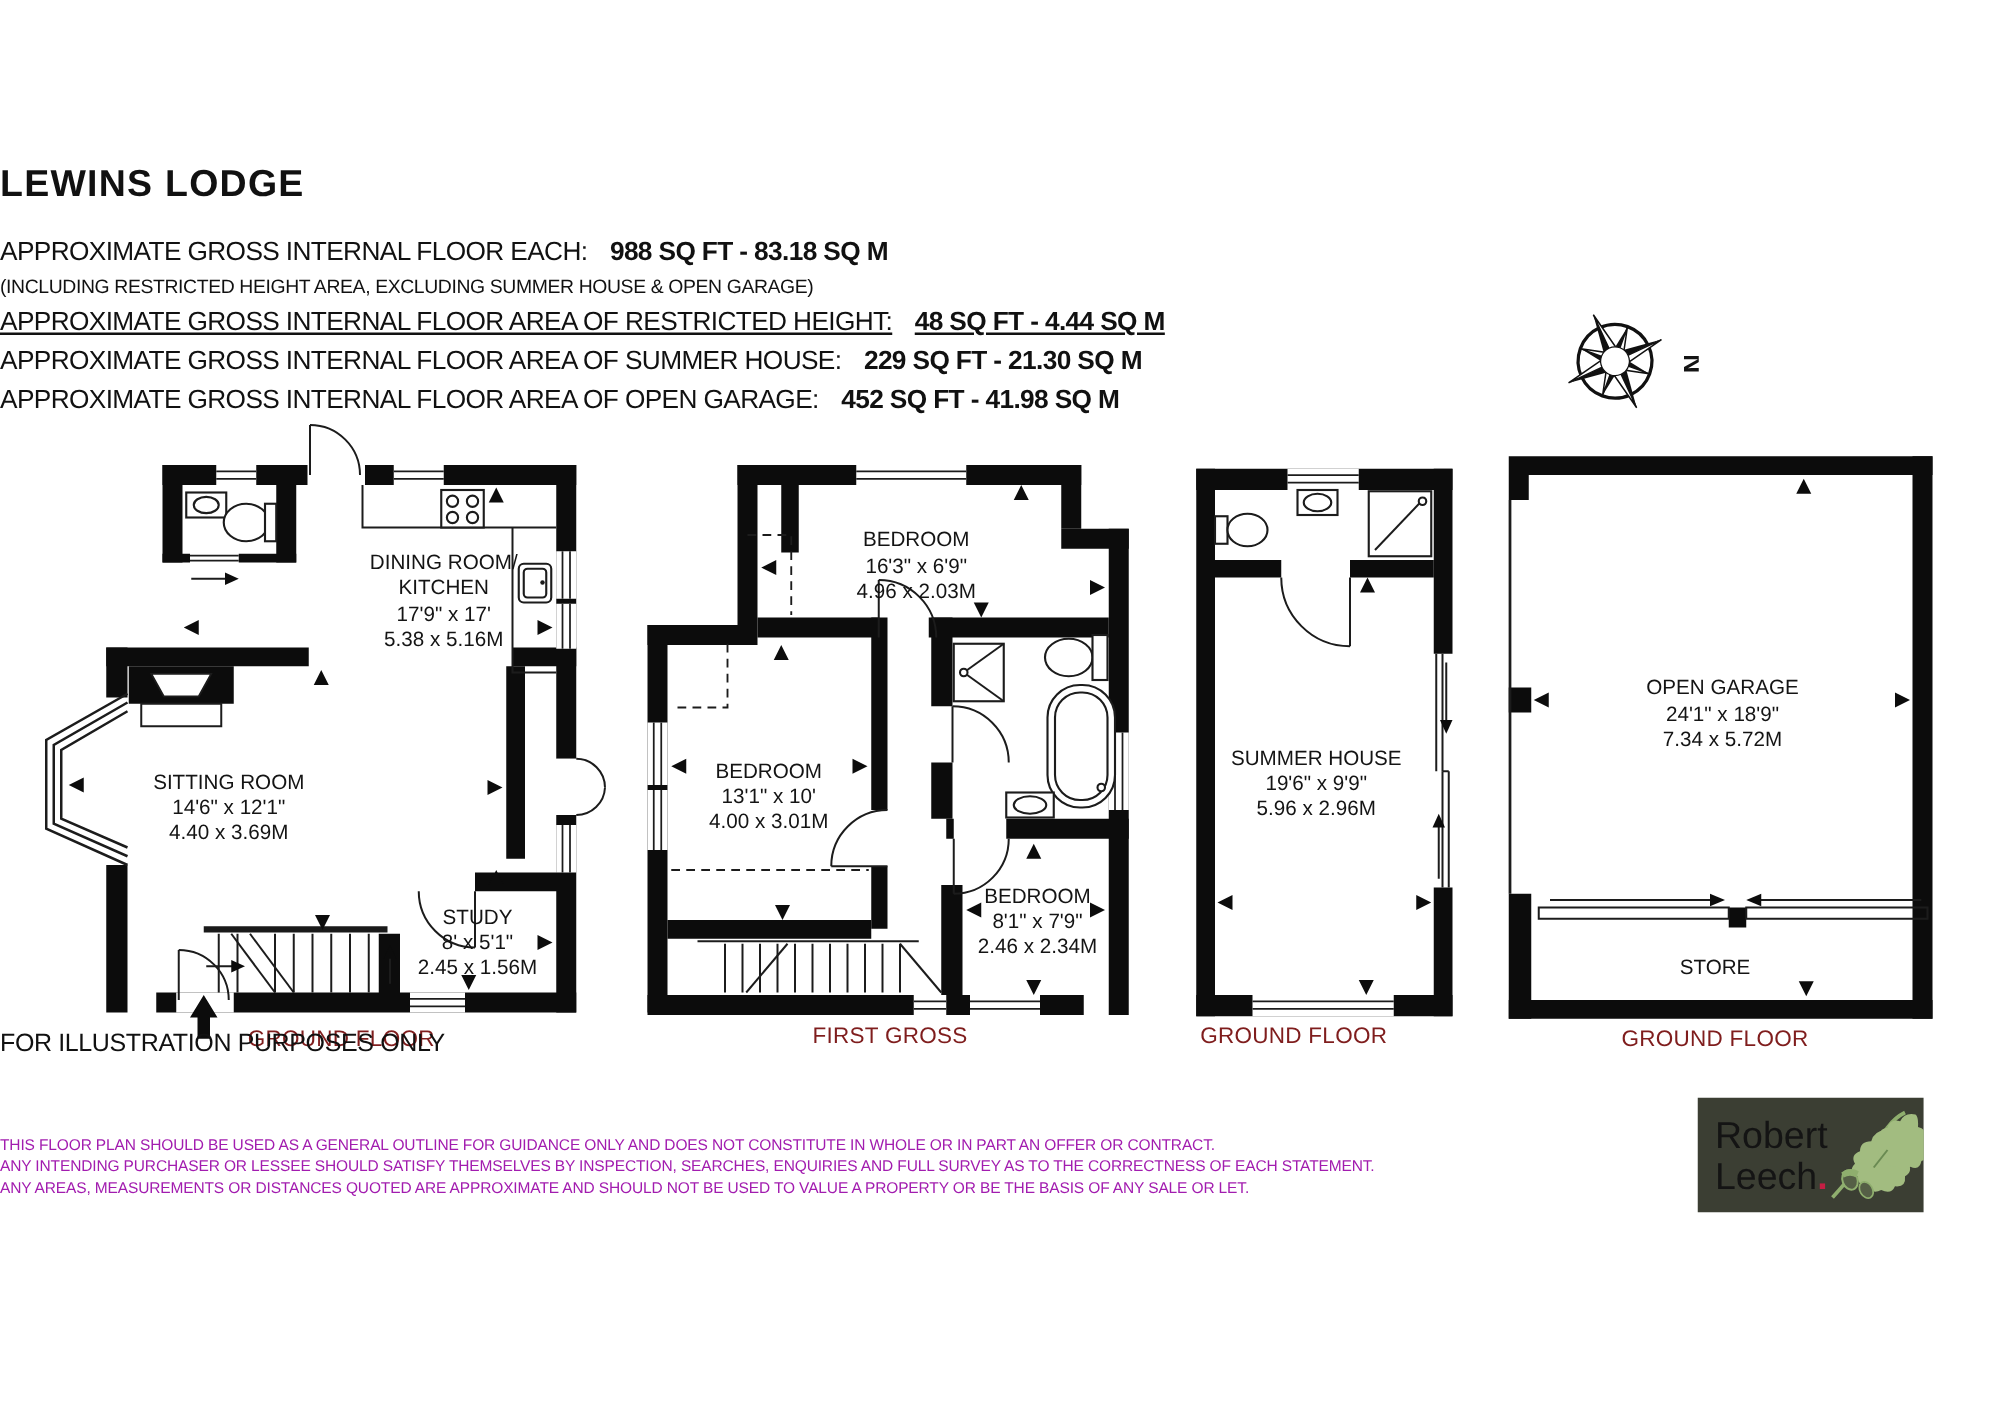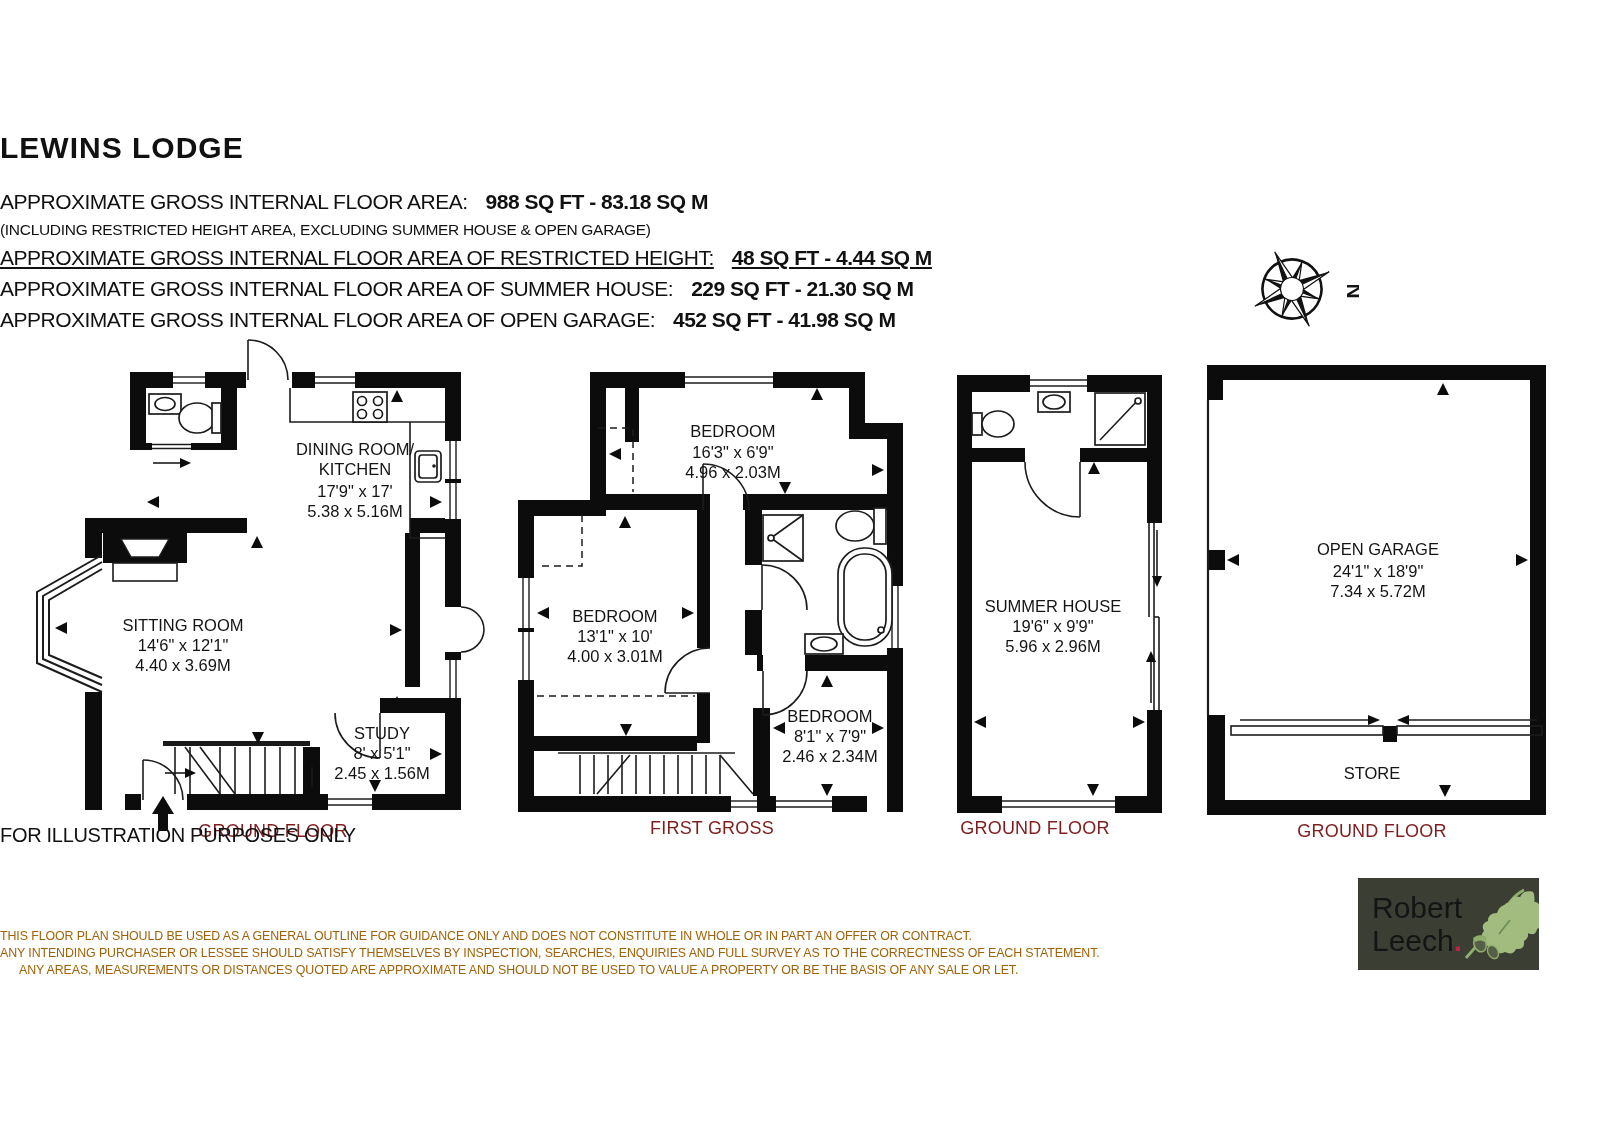--- a/index.html
+++ b/index.html
@@ -6,42 +6,42 @@
   .sheet{position:relative;width:1600px;height:1131px;background:#fff;overflow:hidden;
          font-family:"Liberation Sans",sans-serif;color:#111;}
   .ctr{position:absolute;left:0;right:0;text-align:left;white-space:nowrap;}
   .title{top:131px;font-size:30px;font-weight:700;letter-spacing:1px;}
   .area-line{font-size:21px;letter-spacing:-0.5px;}
   .area-line .val{font-weight:700;margin-left:18px;}
   .l1{top:190px;} .l2{top:221px;font-size:15.5px;letter-spacing:-0.3px;}
   .l3{top:246px;text-decoration:underline;} .l4{top:277px;} .l5{top:308px;}
   .floor-label{position:absolute;width:320px;text-align:center;font-size:18px;letter-spacing:0.2px;color:#7f1d1d;}
   .illus{top:824px;font-size:20px;letter-spacing:-0.3px;}
-  .disc{font-size:12.4px;letter-spacing:-0.1px;color:#a16207;margin-top:20px;}
-  .d1{top:909px;} .d2{top:926px;} .d3{top:943px;padding-left:19px;}
+  .disc{font-size:12.4px;letter-spacing:-0.1px;color:#a21caf;}
+  .d1{top:909px;} .d2{top:926px;} .d3{top:943px;}
   svg text{font-family:"Liberation Sans",sans-serif;fill:#141414;}
   svg .room-name,svg .room-dim{font-size:16.5px;text-anchor:middle;}
   .wall{fill:#0c0c0c;}
   .thin{stroke:#1c1c1c;stroke-width:1.6;fill:none;}
   .thin2{stroke:#1c1c1c;stroke-width:2;fill:none;}
   .glz{stroke:#1c1c1c;stroke-width:1.4;fill:none;}
   .arc{stroke:#1c1c1c;stroke-width:1.6;fill:none;}
   .dash{stroke:#1c1c1c;stroke-width:1.5;fill:none;stroke-dasharray:7 5;}
   .arr{fill:#0c0c0c;}
   .fix{stroke:#1c1c1c;stroke-width:1.7;fill:#fff;}
   .logo-box{position:absolute;left:1358px;top:878px;width:181px;height:108px;}
 </style>
 </head>
 <body>
 
 <div class="sheet">
 
   <div class="ctr title">LEWINS LODGE</div>
   <div class="ctr area-line l1">
-    <span>APPROXIMATE GROSS INTERNAL FLOOR AREA:</span><span class="val">988 SQ FT  -  83.18 SQ M</span>
+    <span>APPROXIMATE GROSS INTERNAL FLOOR EACH:</span><span class="val">988 SQ FT  -  83.18 SQ M</span>
   </div>
   <div class="ctr l2">(INCLUDING RESTRICTED HEIGHT AREA, EXCLUDING SUMMER HOUSE &amp; OPEN GARAGE)</div>
   <div class="ctr area-line l3">
     <span>APPROXIMATE GROSS INTERNAL FLOOR AREA OF RESTRICTED HEIGHT:</span><span class="val">48 SQ FT  -  4.44 SQ M</span>
   </div>
   <div class="ctr area-line l4">
     <span>APPROXIMATE GROSS INTERNAL FLOOR AREA OF SUMMER HOUSE:</span><span class="val">229 SQ FT  -  21.30 SQ M</span>
   </div>
   <div class="ctr area-line l5">
     <span>APPROXIMATE GROSS INTERNAL FLOOR AREA OF OPEN GARAGE:</span><span class="val">452 SQ FT  -  41.98 SQ M</span>

